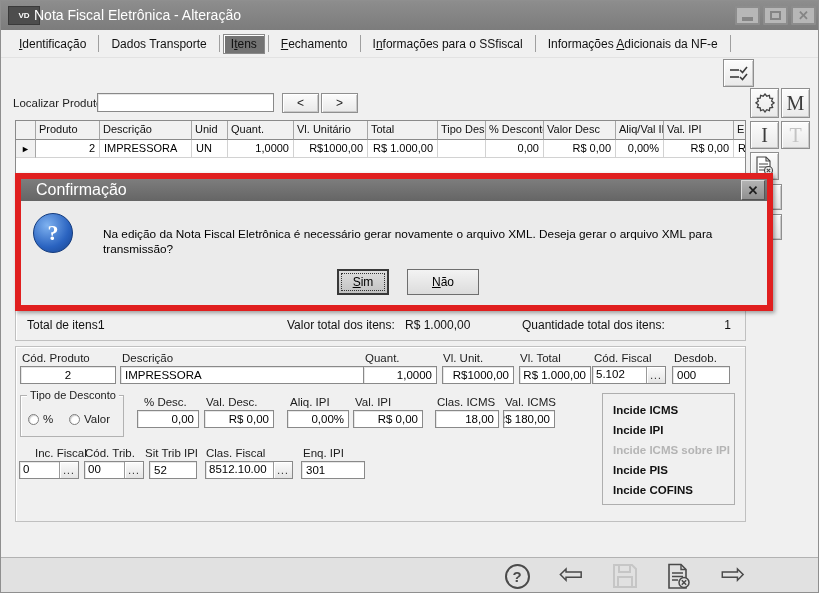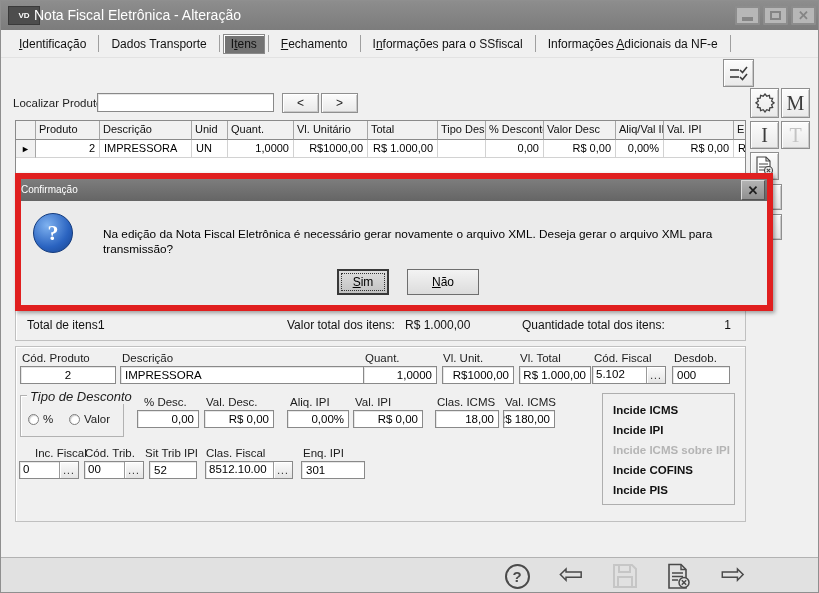--- a/index.html
+++ b/index.html
@@ -53,30 +53,30 @@
   .totals{position:absolute;left:14px;top:308px;width:731px;height:32px;background:#f0f0f0;border:1px solid #c0c0c0;box-shadow:inset 1px 1px 0 #fff;}
   .tot-item{position:absolute;top:0;height:30px;line-height:30px;font-size:12px;color:#111;white-space:nowrap;}
 
   
   .formpanel{position:absolute;left:14px;top:345px;width:731px;height:176px;background:#f0f0f0;border:1px solid #c0c0c0;box-shadow:inset 1px 1px 0 #fff;}
   .formpanel .field{position:absolute;height:18px;}
   .combo{position:absolute;height:18px;background:#fff;border:1px solid #898989;box-shadow:inset 1px 1px 0 #e6e6e6;display:flex;}
   .combo .cval{flex:1;font-size:11.5px;padding:1px 3px 0 3px;overflow:hidden;}
   .dots-btn{flex:none;width:19px;background:linear-gradient(#fbfbfb,#e4e4e4);border-left:1px solid #9a9a9a;box-shadow:inset 1px 1px 0 #fff;font-size:10px;letter-spacing:1px;display:flex;align-items:center;justify-content:center;color:#222;}
   .groupbox{position:absolute;border:1px solid #b2b2b2;box-shadow:inset 1px 1px 0 #fff;}
-  .groupbox .legend{position:absolute;top:-7px;left:6px;background:#f0f0f0;padding:0 3px;font-size:13px;color:#1c1c1c;white-space:nowrap;font-style:italic;}
+  .groupbox .legend{position:absolute;top:-7px;left:6px;background:#f0f0f0;padding:0 3px;font-size:11px;color:#1c1c1c;white-space:nowrap;}
   .radio{position:absolute;display:flex;align-items:center;gap:4px;font-size:11.5px;color:#1c1c1c;}
   .radio .circle{width:11px;height:11px;border-radius:50%;background:#fff;border:1px solid #7e7e7e;box-shadow:inset 1px 1px 1px #cfcfcf;}
   .incide-box{position:absolute;left:586px;top:46px;width:133px;height:112px;border:1px solid #aeaeae;background:#f0f0f0;padding:6px 0 0 10px;}
   .incide-item{font-size:11.5px;font-weight:bold;color:#111;line-height:20px;white-space:nowrap;}
   .incide-item.disabled{color:#b4b4b4;}
 
   
   .dialog{position:absolute;left:14px;top:172px;width:758px;height:138px;border:6px solid #e01f1f;background:#ebebeb;box-shadow:2px 2px 4px rgba(0,0,0,.35);z-index:20;}
-  .dlg-title{position:absolute;left:0;top:0;right:0;height:22px;background:linear-gradient(#7d7d7d,#656565);color:#fff;font-size:10px;line-height:22px;padding-left:0;}
+  .dlg-title{position:absolute;left:0;top:0;right:0;height:22px;background:linear-gradient(#7d7d7d,#656565);color:#fff;font-size:16px;line-height:22px;padding-left:15px;}
   .dlg-close{position:absolute;right:2px;top:1px;width:24px;height:20px;background:linear-gradient(#b3b3b3,#8f8f8f);border:1px solid;border-color:#d9d9d9 #565656 #565656 #d9d9d9;display:flex;align-items:center;justify-content:center;font-size:13px;font-weight:bold;color:#1f1f1f;}
   .dlg-icon{position:absolute;left:12px;top:34px;width:40px;height:40px;border-radius:50%;background:radial-gradient(circle at 35% 30%,#7fb2f0,#2a63c0 60%,#16418b);border:1px solid #123a7d;color:#fff;font-weight:bold;font-size:22px;display:flex;align-items:center;justify-content:center;font-family:"Liberation Serif",serif;}
   .dlg-msg{position:absolute;left:82px;top:48px;right:10px;font-size:11.8px;color:#000;line-height:15px;}
   .dlg-btn{position:absolute;top:90px;height:26px;font-size:12px;color:#000;display:flex;align-items:center;justify-content:center;background:linear-gradient(#f3f3f3,#dcdcdc);border:1px solid #6e6e6e;}
   .dlg-btn.default{background:linear-gradient(#dedede,#c2c2c2);border:2px solid #383838;outline:1px dotted #333;outline-offset:-5px;}
 
   
   .bottombar{position:absolute;left:0;top:556px;width:819px;height:36px;background:#e1e1e1;border-top:1px solid #b2b2b2;}
   .bb-icon{position:absolute;top:3px;width:32px;height:30px;display:flex;align-items:center;justify-content:center;}
   .help-circle{width:25px;height:25px;border:2px solid #4a4a4a;border-radius:50%;display:flex;align-items:center;justify-content:center;font-size:15px;font-weight:bold;color:#4a4a4a;}
@@ -241,22 +241,22 @@
     <div class="field right" style="left:337px;top:63px;width:70px">R$ 0,00</div>
     <div class="lbl" style="left:421px;top:49px">Clas. ICMS</div>
     <div class="field right" style="left:419px;top:63px;width:64px">18,00</div>
     <div class="lbl" style="left:489px;top:49px">Val. ICMS</div>
     <div class="field right" style="left:487px;top:63px;width:52px">R$ 180,00</div>
 
     <div class="incide-box">
       <div class="incide-item">Incide ICMS</div>
       <div class="incide-item">Incide IPI</div>
       <div class="incide-item disabled">Incide ICMS sobre IPI</div>
+      <div class="incide-item">Incide PIS</div>
       <div class="incide-item">Incide COFINS</div>
-      <div class="incide-item">Incide PIS</div>
     </div>
 
     <div class="lbl" style="left:19px;top:100px">Inc. Fiscal</div>
     <div class="combo" style="left:3px;top:114px;width:60px">
       <div class="cval">0</div>
       <div class="dots-btn">...</div>
     </div>
     <div class="lbl" style="left:69px;top:100px">Cód. Trib.</div>
     <div class="combo" style="left:68px;top:114px;width:60px">
       <div class="cval">00</div>

